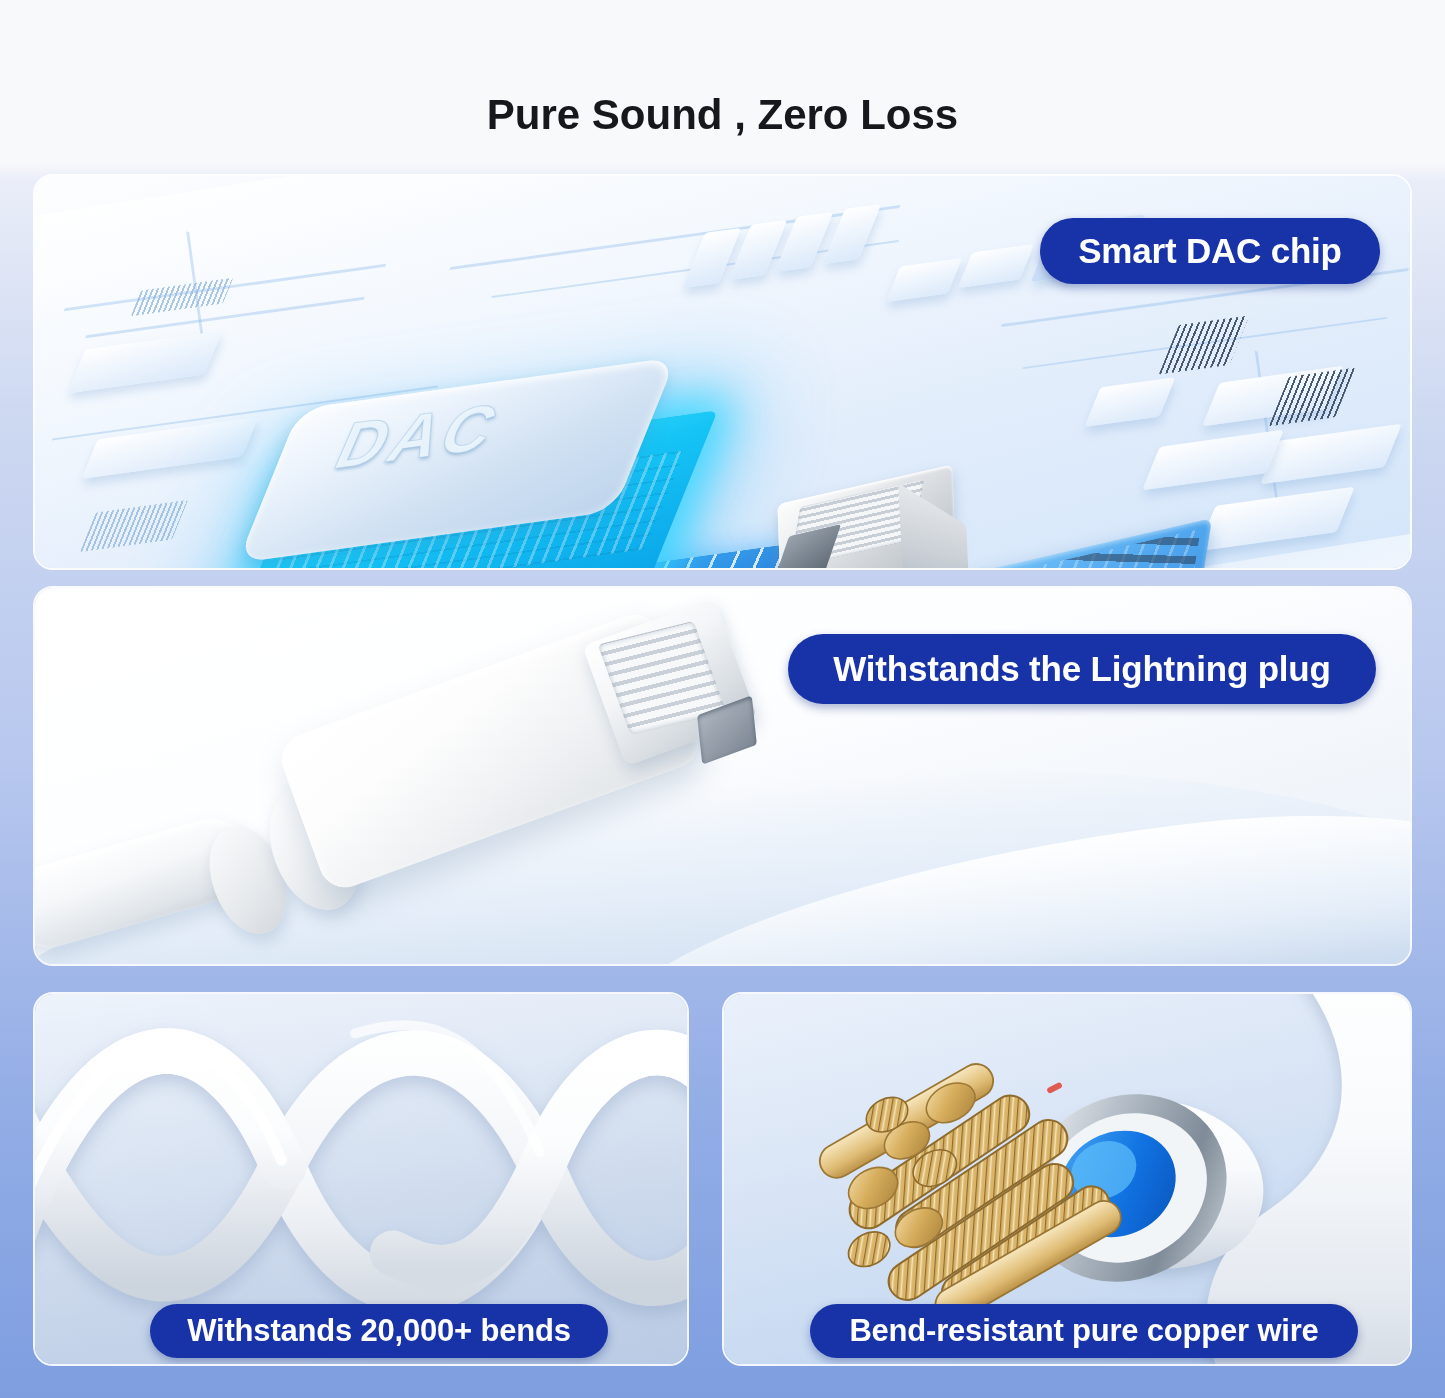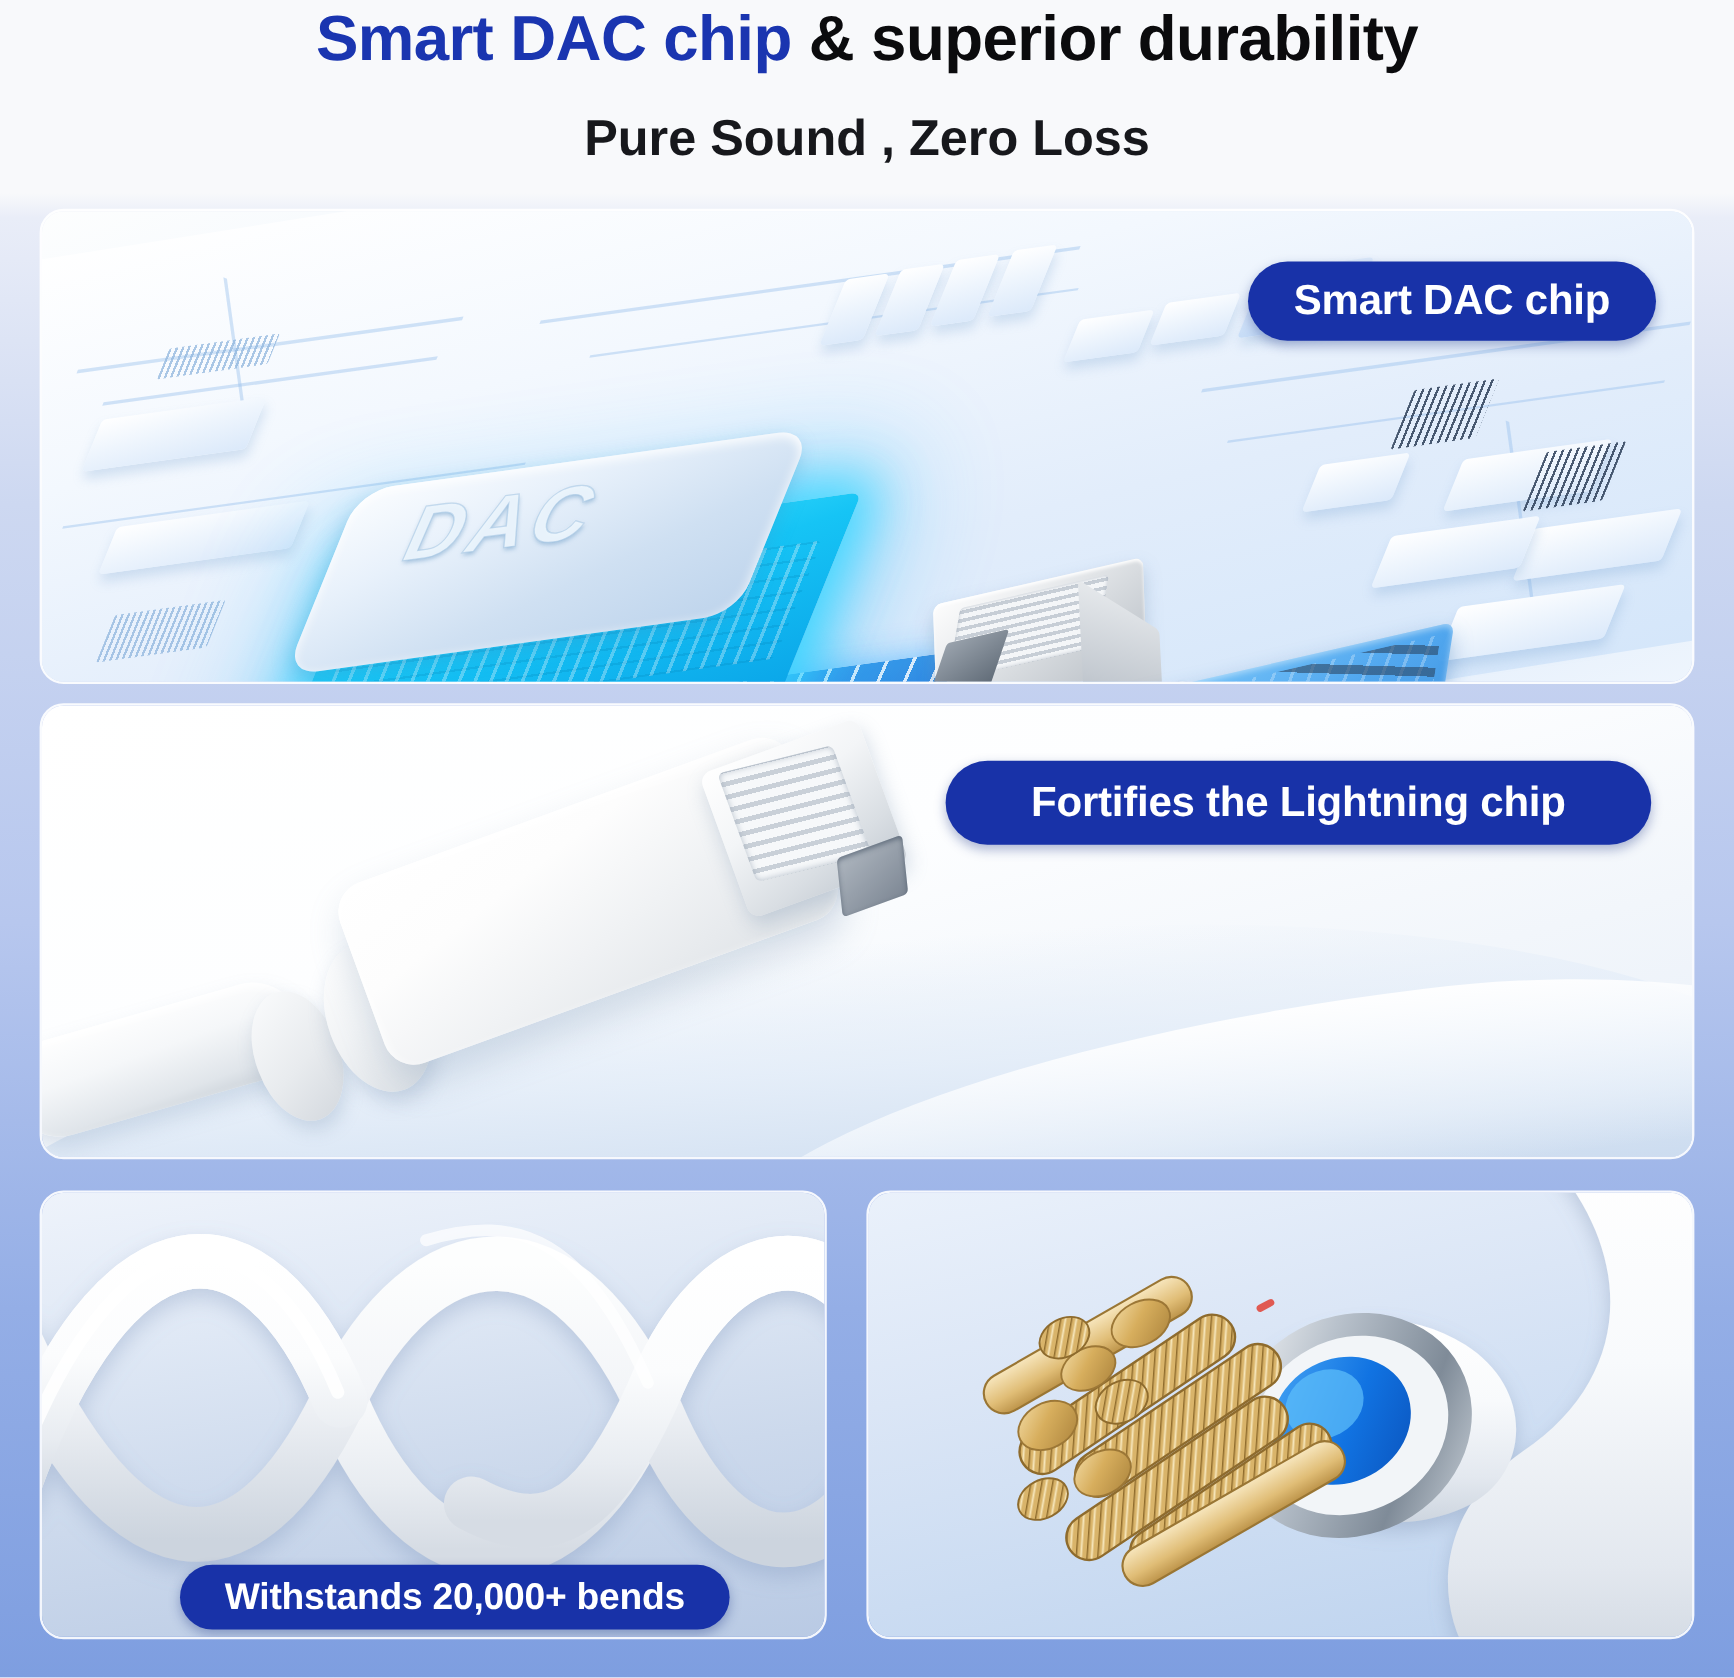--- a/index.html
+++ b/index.html
@@ -285,23 +285,20 @@
   #badge-plug   { left:786px;  top:632px;  width:588px; height:70px;  font-size:35px; }
   #badge-bends  { left:148px;  top:1302px; width:458px; height:54px;  font-size:31px; }
   #badge-copper { left:808px;  top:1302px; width:548px; height:54px;  font-size:31px; }
 </style>
 </head>
 <body>
 
 <div class="page-bg"></div>
 
 <div class="header">
-  <div class="headline">
-    <span class="hl-blue">Smart DAC chip</span><span class="hl-black"> &amp; superior durability</span>
-  </div>
   <div class="subtitle">Pure Sound , Zero Loss</div>
 </div>
 
 <div class="panel" id="panel-dac">
   <div class="dac-bg"></div>
   <div class="iso-plane"></div>
 
   <div class="trace" style="left:40px;  top:110px; width:300px; height:3px;"></div>
   <div class="trace" style="left:60px;  top:140px; width:260px; height:3px;"></div>
   <div class="trace" style="left:30px;  top:236px; width:360px; height:2px;"></div>
@@ -360,21 +357,21 @@
   <div class="plug-swoosh2"></div>
 
   <div class="plug-cord"></div>
   <div class="plug-collar2"></div>
   <div class="plug-collar"></div>
   <div class="plug-body"></div>
   <div class="plug-tip"></div>
   <div class="plug-contacts"></div>
   <div class="plug-endface"></div>
 
-  <div class="badge" id="badge-plug" style="left:753px;top:46px;">Fortifies the Lightning chip</div>
+  <div class="badge" id="badge-plug" style="left:753px;top:46px;">Withstands the Lightning plug</div>
 </div>
 
 <div class="panel" id="panel-bends">
   <div class="bends-bg"></div>
   <svg class="bends-svg" viewBox="0 0 656 374" preserveAspectRatio="none">
     <defs>
       <linearGradient id="cordA" x1="0" y1="0" x2="0" y2="1">
         <stop offset="0%" stop-color="#ffffff"></stop>
         <stop offset="42%" stop-color="#fbfcfd"></stop>
         <stop offset="78%" stop-color="#e8ecf1"></stop>
@@ -467,13 +464,14 @@
       <ellipse cx="228" cy="110" rx="26" ry="18" transform="rotate(-28 228 110)" fill="url(#goldg)" stroke="#9c7736" stroke-width="1.6"></ellipse>
       <ellipse cx="184" cy="148" rx="24" ry="17" transform="rotate(-28 184 148)" fill="url(#goldg)" stroke="#9c7736" stroke-width="1.6"></ellipse>
       <ellipse cx="150" cy="196" rx="26" ry="19" transform="rotate(-28 150 196)" fill="url(#goldg)" stroke="#9c7736" stroke-width="1.6"></ellipse>
       <ellipse cx="196" cy="236" rx="25" ry="18" transform="rotate(-28 196 236)" fill="url(#goldg)" stroke="#9c7736" stroke-width="1.6"></ellipse>
       <ellipse cx="164" cy="122" rx="22" ry="16" transform="rotate(-28 164 122)" fill="url(#braid)" stroke="#8e6b2d" stroke-width="1.6"></ellipse>
       <ellipse cx="212" cy="176" rx="23" ry="17" transform="rotate(-28 212 176)" fill="url(#braid)" stroke="#8e6b2d" stroke-width="1.6"></ellipse>
       <ellipse cx="146" cy="258" rx="22" ry="16" transform="rotate(-28 146 258)" fill="url(#braid)" stroke="#8e6b2d" stroke-width="1.6"></ellipse>
     </g>
     <rect x="324" y="96" width="16" height="6" rx="3" transform="rotate(-28 324 96)" fill="#e05a52"></rect>
   </svg>
+  <div class="badge" id="badge-copper" style="left:86px;top:310px;">Bend-resistant pure copper wire</div>
 </div>
 
 </body></html>

